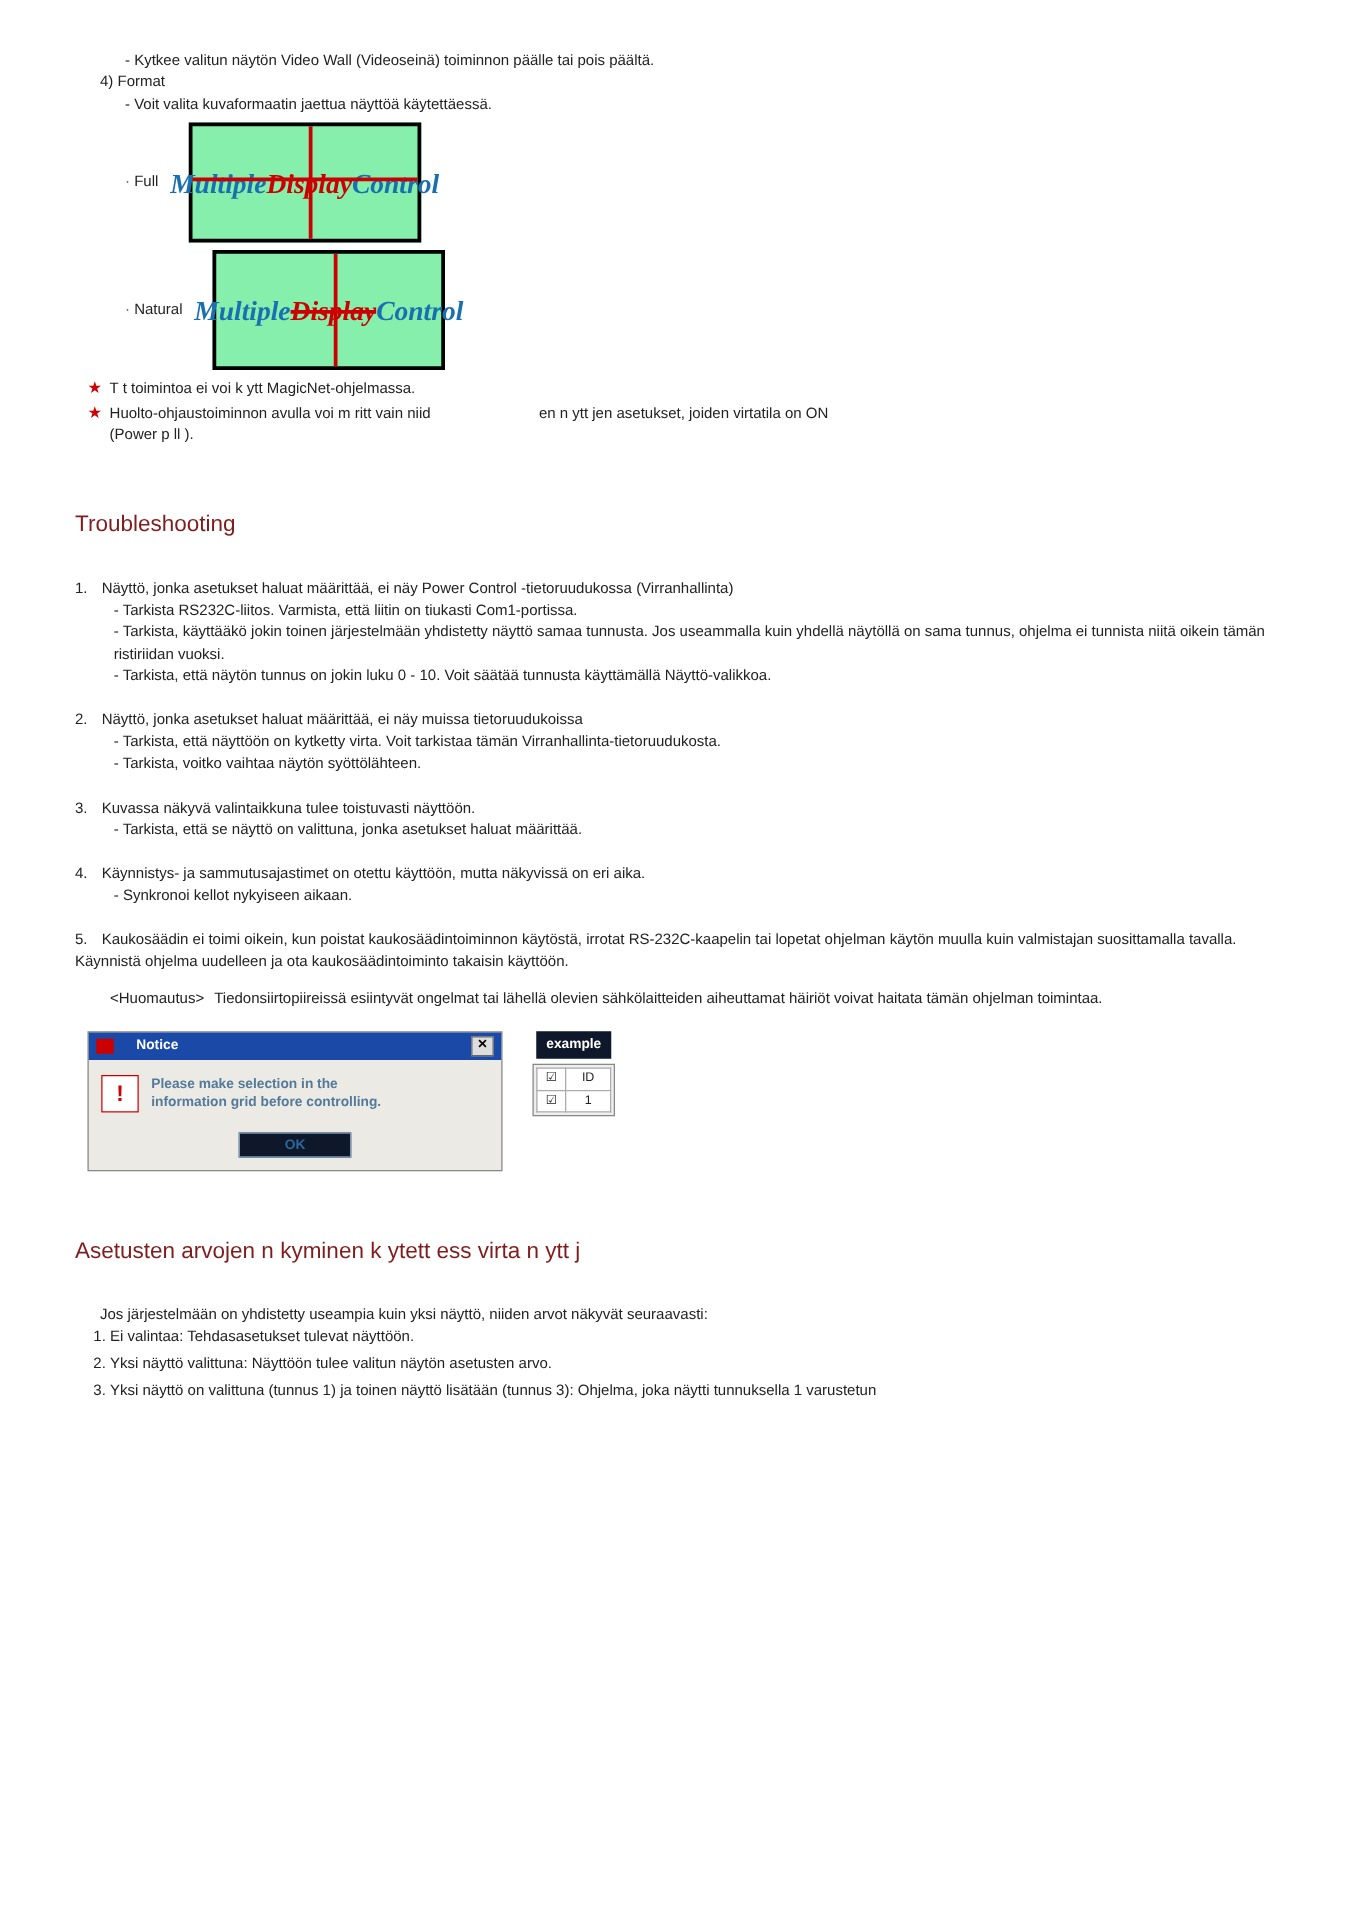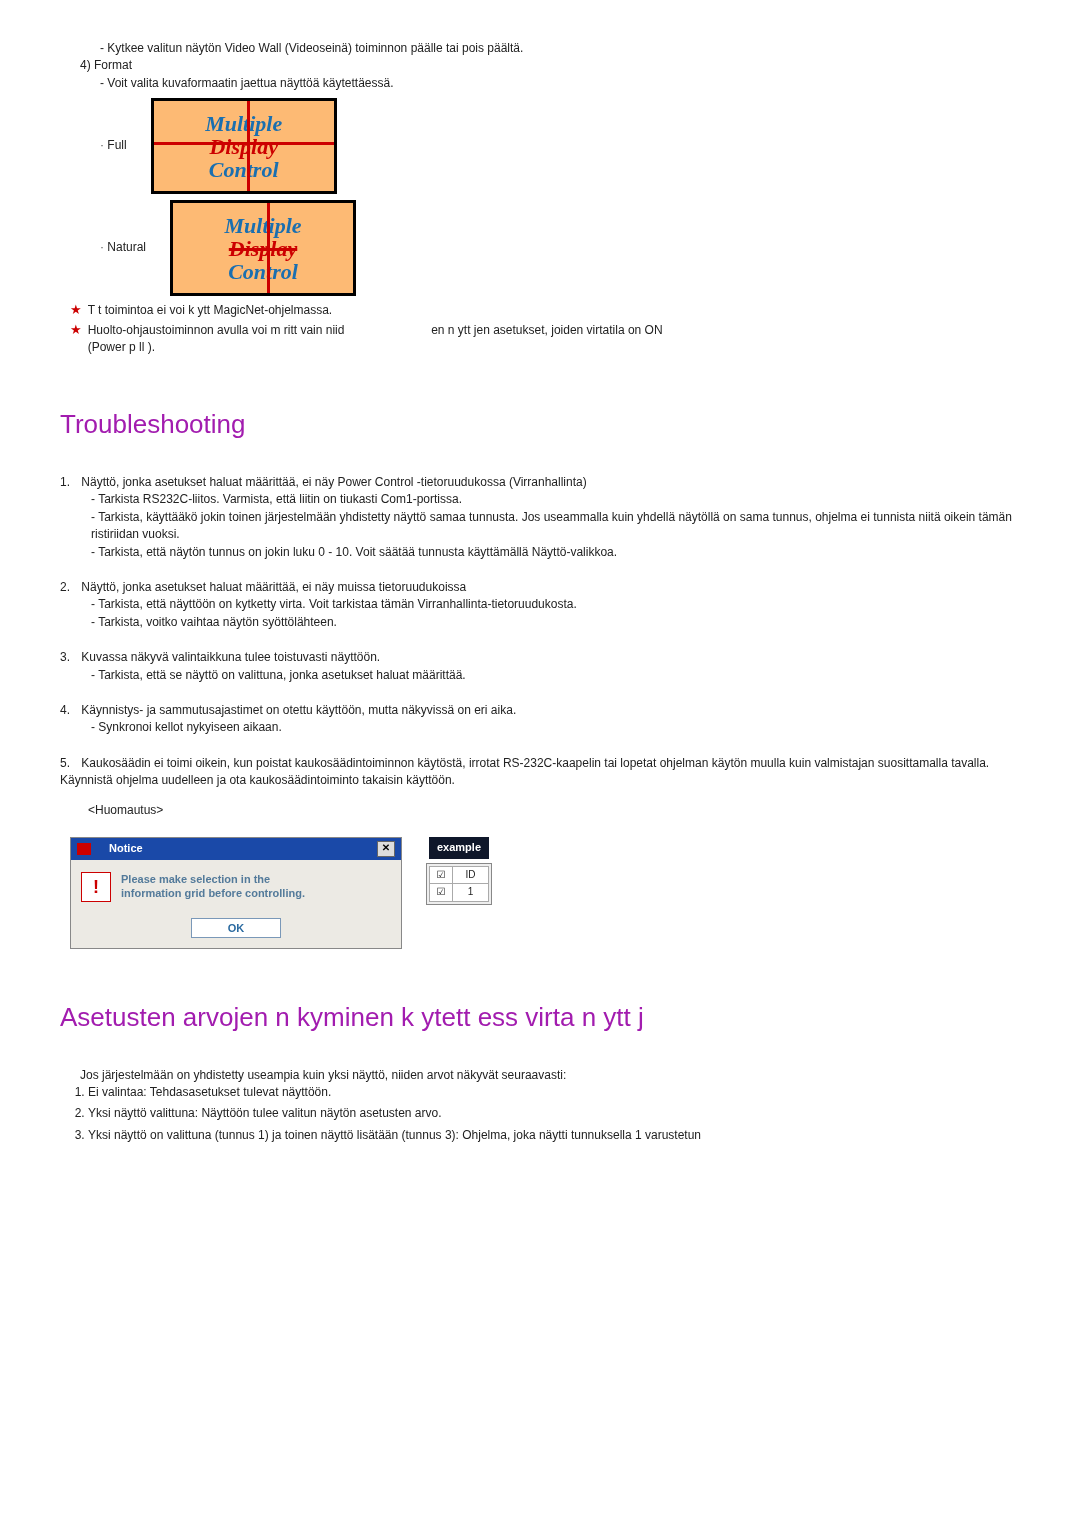--- a/index.html
+++ b/index.html
@@ -10,22 +10,22 @@
     margin: 0;
     padding: 40px 60px;
     width: 1080px;
     box-sizing: border-box;
     line-height: 1.45;
   }
   .indent1 { margin-left: 20px; }
   .indent2 { margin-left: 40px; }
   .dash::before { content: "- "; }
   .section-title {
-    font-size: 26px;
-    color: #a21caf;
+    font-size: 18px;
+    color: #7f1d1d;
     margin: 50px 0 30px 0;
     font-weight: normal;
   }
   ol.nlist { padding-left: 18px; margin: 0; }
   ol.nlist > li { margin-bottom: 4px; }
   .star-note {
     display: flex;
     align-items: flex-start;
     gap: 6px;
     margin: 2px 0 2px 10px;
@@ -36,31 +36,31 @@
     align-items: center;
     margin: 6px 0 6px 40px;
     gap: 24px;
   }
   .format-label::before { content: "\00b7  "; color:#555;}
   .mdc-tile {
     width: 180px;
     height: 90px;
     border: 3px solid #000;
     display: flex;
-    flex-direction: column;
+    flex-direction: row;
     align-items: center;
     justify-content: center;
     font-family: "Times New Roman", serif;
     font-style: italic;
     font-size: 22px;
     font-weight: bold;
     line-height: 1.05;
     color: #1a6fb0;
     position: relative;
-    background: #fdba74;
+    background: #86efac;
   }
   .mdc-tile .line-mul { color: #1a6fb0; }
   .mdc-tile .line-dis { color: #c00; }
   .mdc-tile .line-con { color: #1a6fb0; }
   .mdc-tile .vline {
     position: absolute;
     top: 0; bottom: 0;
     left: 52%;
     width: 3px;
     background: #c00;
@@ -119,21 +119,21 @@
   .warn-icon {
     width:28px; height:28px; background:#fff; border:1px solid #c00;
     display:flex; align-items:center; justify-content:center;
     color:#c00; font-weight:bold; font-size:18px;
   }
   .notice-msg { color:#537a9a; font-weight:bold; line-height:1.3; }
   .notice-ok {
     display:block;
     margin: 6px auto 10px;
     width:90px; height:20px;
-    background:#ffffff;
+    background:#0f172a;
     border:1px solid #7a98b8;
     color:#2a6aa0;
     font-weight:bold;
     font-size:11px;
   }
   .example-box { display:flex; flex-direction:column; align-items:center; gap:4px; }
   .example-label {
     background:#0f172a; color:#fff; font-weight:bold;
     padding:3px 8px; font-size:11px;
   }
@@ -212,20 +212,21 @@
     <span class="tn-num">4.</span>
     <span>Käynnistys- ja sammutusajastimet on otettu käyttöön, mutta näkyvissä on eri aika.</span>
     <div class="tn-sub dash">Synkronoi kellot nykyiseen aikaan.</div>
   </li>
   <li>
     <span class="tn-num">5.</span>
     <span>Kaukosäädin ei toimi oikein, kun poistat kaukosäädintoiminnon käytöstä, irrotat RS-232C-kaapelin tai lopetat ohjelman käytön muulla kuin valmistajan suosittamalla tavalla. Käynnistä ohjelma uudelleen ja ota kaukosäädintoiminto takaisin käyttöön.</span>
     <div style="height:12px;"></div>
     <div class="tn-note-row">
       <span style="white-space:nowrap;">&lt;Huomautus&gt;</span>
+      <span>Tiedonsiirtopiireissä esiintyvät ongelmat tai lähellä olevien sähkölaitteiden aiheuttamat häiriöt voivat haitata tämän ohjelman toimintaa.</span>
     </div>
   </li>
 </ol>
 
 <div class="notice-wrap">
   <div class="notice-dialog">
     <div class="notice-titlebar">
       <span class="mdc-icon"></span>
       <span>Notice</span>
       <span class="close">✕</span>

